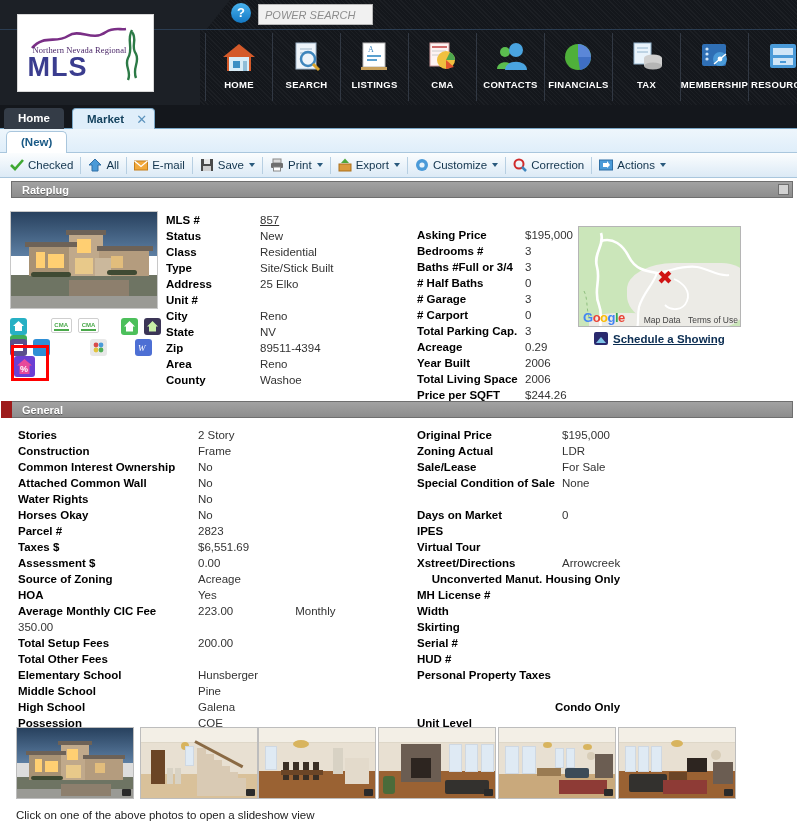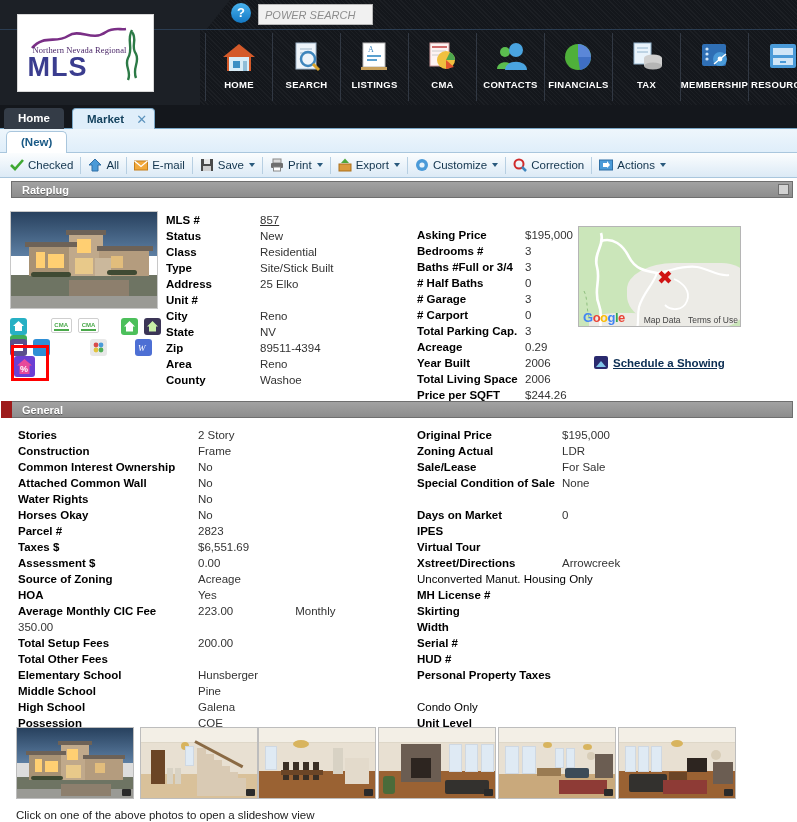--- a/index.html
+++ b/index.html
@@ -199,39 +199,38 @@
     position:absolute; left:4px; bottom:1px; font-size:13px; font-weight:bold;
     font-family:"Liberation Sans", sans-serif; letter-spacing:-.5px;
   }
   .map-credit {
     position:absolute; right:2px; bottom:1px; font-size:8.5px; color:#444;
   }
   .map-credit span { margin-left:5px; }
   .showing {
     position:absolute; left:594px; top:134px; display:flex; align-items:center;
     cursor:pointer;
-    margin-top:24px;
   }
   .showing .sh-ico { width:14px; height:13px; background:#2a2a6e;
       border-radius:2px; position:relative; margin-right:5px; }
   .showing .sh-ico::after { content:""; position:absolute; left:2px; bottom:2px;
       width:0; height:0; border-left:5px solid transparent;
       border-right:5px solid transparent; border-bottom:6px solid #7fc4e8; }
   .showing .sh-txt { font-size:11.5px; font-weight:bold; color:#0b2d52;
       text-decoration:underline; }
 
   
   .general-body { position:relative; height:305px; }
   .gcol-a { position:absolute; left:18px; top:9px; font-size:11.5px; }
   .gcol-a .k { width:180px; }
   .gcol-b { position:absolute; left:417px; top:9px; font-size:11.5px; }
   .gcol-b .k { width:145px; }
   .fld .v2 { color:#333; margin-left:62px; }
   .subhead {
-    font-weight:normal; font-size:11.5px; text-align:left;
+    font-weight:bold; font-size:11.5px; text-align:right;
     line-height:16px; height:16px; color:#000;
   }
   .spacer { height:16px; }
 
   
   .strip { position:absolute; left:0; top:727px; width:797px; height:95px; }
   .thumb {
     position:absolute; top:0; width:118px; height:72px; overflow:hidden;
     border:1px solid #bdbdbd; cursor:pointer; background:#ddd;
   }
@@ -867,25 +866,25 @@
     <div class="fld">
         <span class="k">Xstreet/Directions</span>
         <span class="v">Arrowcreek</span>
       </div>
     <div class="subhead">Unconverted Manut. Housing Only</div>
     <div class="fld">
         <span class="k">MH License #</span>
         <span class="v"></span>
       </div>
     <div class="fld">
+        <span class="k">Width</span>
+        <span class="v"></span>
+      </div>
+    <div class="fld">
         <span class="k">Skirting</span>
-        <span class="v"></span>
-      </div>
-    <div class="fld">
-        <span class="k">Width</span>
         <span class="v"></span>
       </div>
     <div class="fld">
         <span class="k">Serial #</span>
         <span class="v"></span>
       </div>
     <div class="fld">
         <span class="k">HUD #</span>
         <span class="v"></span>
       </div>

